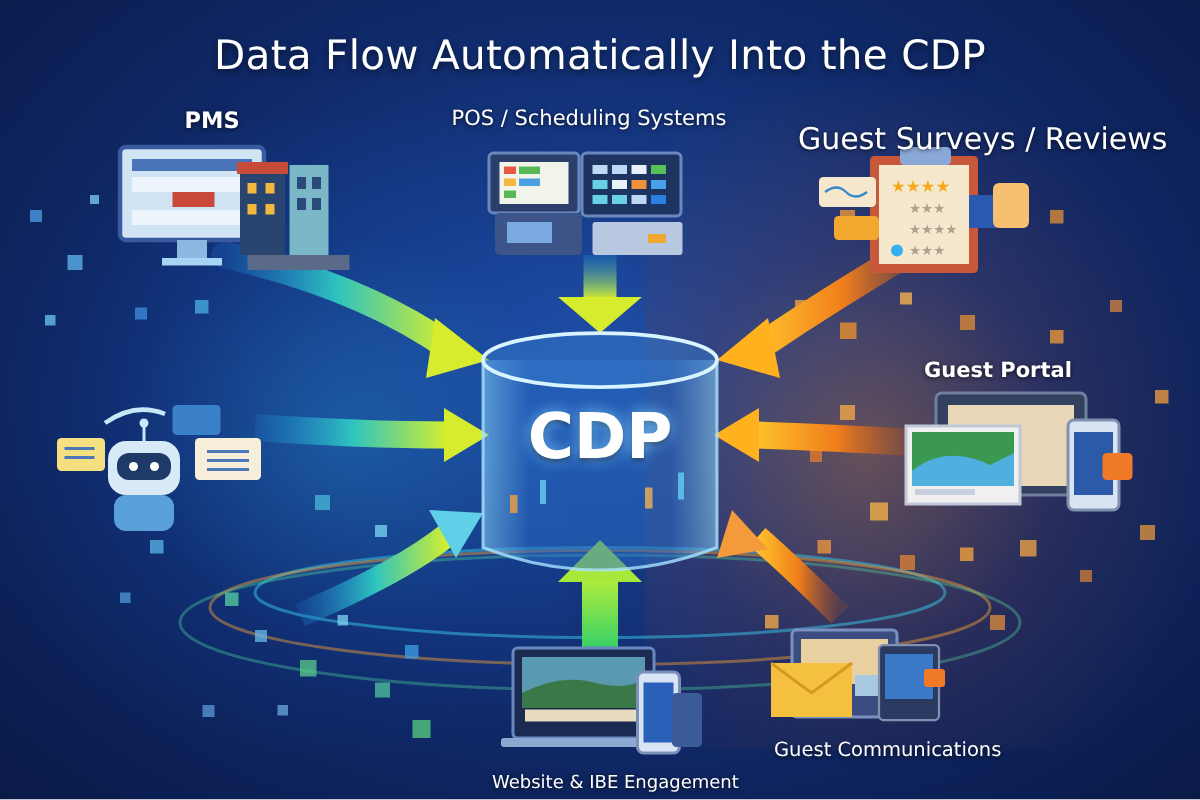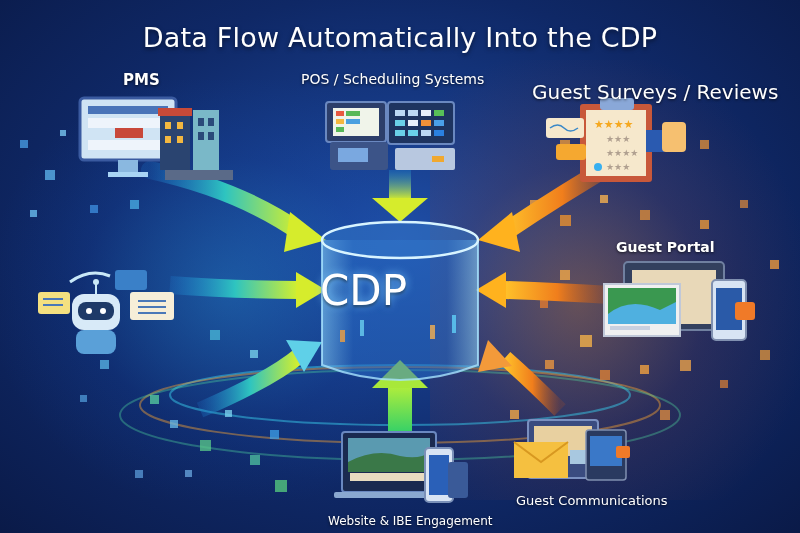--- a/index.html
+++ b/index.html
@@ -6,21 +6,21 @@
   body{width:800px;height:533px;overflow:hidden;font-family:"DejaVu Sans","Liberation Sans",sans-serif;}
   .canvas{position:relative;width:800px;height:533px;overflow:hidden;
     background:radial-gradient(ellipse at 50% 45%, #1f4fa8 0%, #163a86 30%, #0f2866 60%, #0a1a48 100%);}
   .warm{position:absolute;left:430px;top:60px;width:370px;height:440px;
     background:radial-gradient(ellipse at 40% 55%, rgba(200,110,40,0.45) 0%, rgba(120,60,60,0.25) 40%, rgba(0,0,0,0) 75%);}
   .cool{position:absolute;left:0;top:80px;width:380px;height:420px;
     background:radial-gradient(ellipse at 60% 50%, rgba(40,150,220,0.35) 0%, rgba(20,80,180,0.15) 45%, rgba(0,0,0,0) 75%);}
   .title{position:absolute;left:0;right:0;top:22px;text-align:center;color:#ffffff;font-size:27px;font-weight:normal;letter-spacing:0.2px;text-shadow:0 2px 4px rgba(0,0,0,0.5);}
   .label{position:absolute;color:#ffffff;font-weight:bold;font-size:14px;text-shadow:0 1px 3px rgba(0,0,0,0.7);white-space:nowrap;}
   svg.layer{position:absolute;left:0;top:0;}
-  .cdp-text{position:absolute;left:320px;top:266px;width:160px;text-align:left;color:#ffffff;font-weight:normal;font-size:42px;text-shadow:0 0 10px rgba(120,200,255,0.9),0 2px 3px rgba(0,0,0,0.6);}
+  .cdp-text{position:absolute;left:320px;top:266px;width:160px;text-align:center;color:#ffffff;font-weight:bold;font-size:42px;text-shadow:0 0 10px rgba(120,200,255,0.9),0 2px 3px rgba(0,0,0,0.6);}
 </style>
 </head>
 <body>
 
 <div class="canvas">
   <div class="cool"></div>
   <div class="warm"></div>
 
   <svg class="layer" width="800" height="533" viewBox="0 0 800 533">
     <defs>

